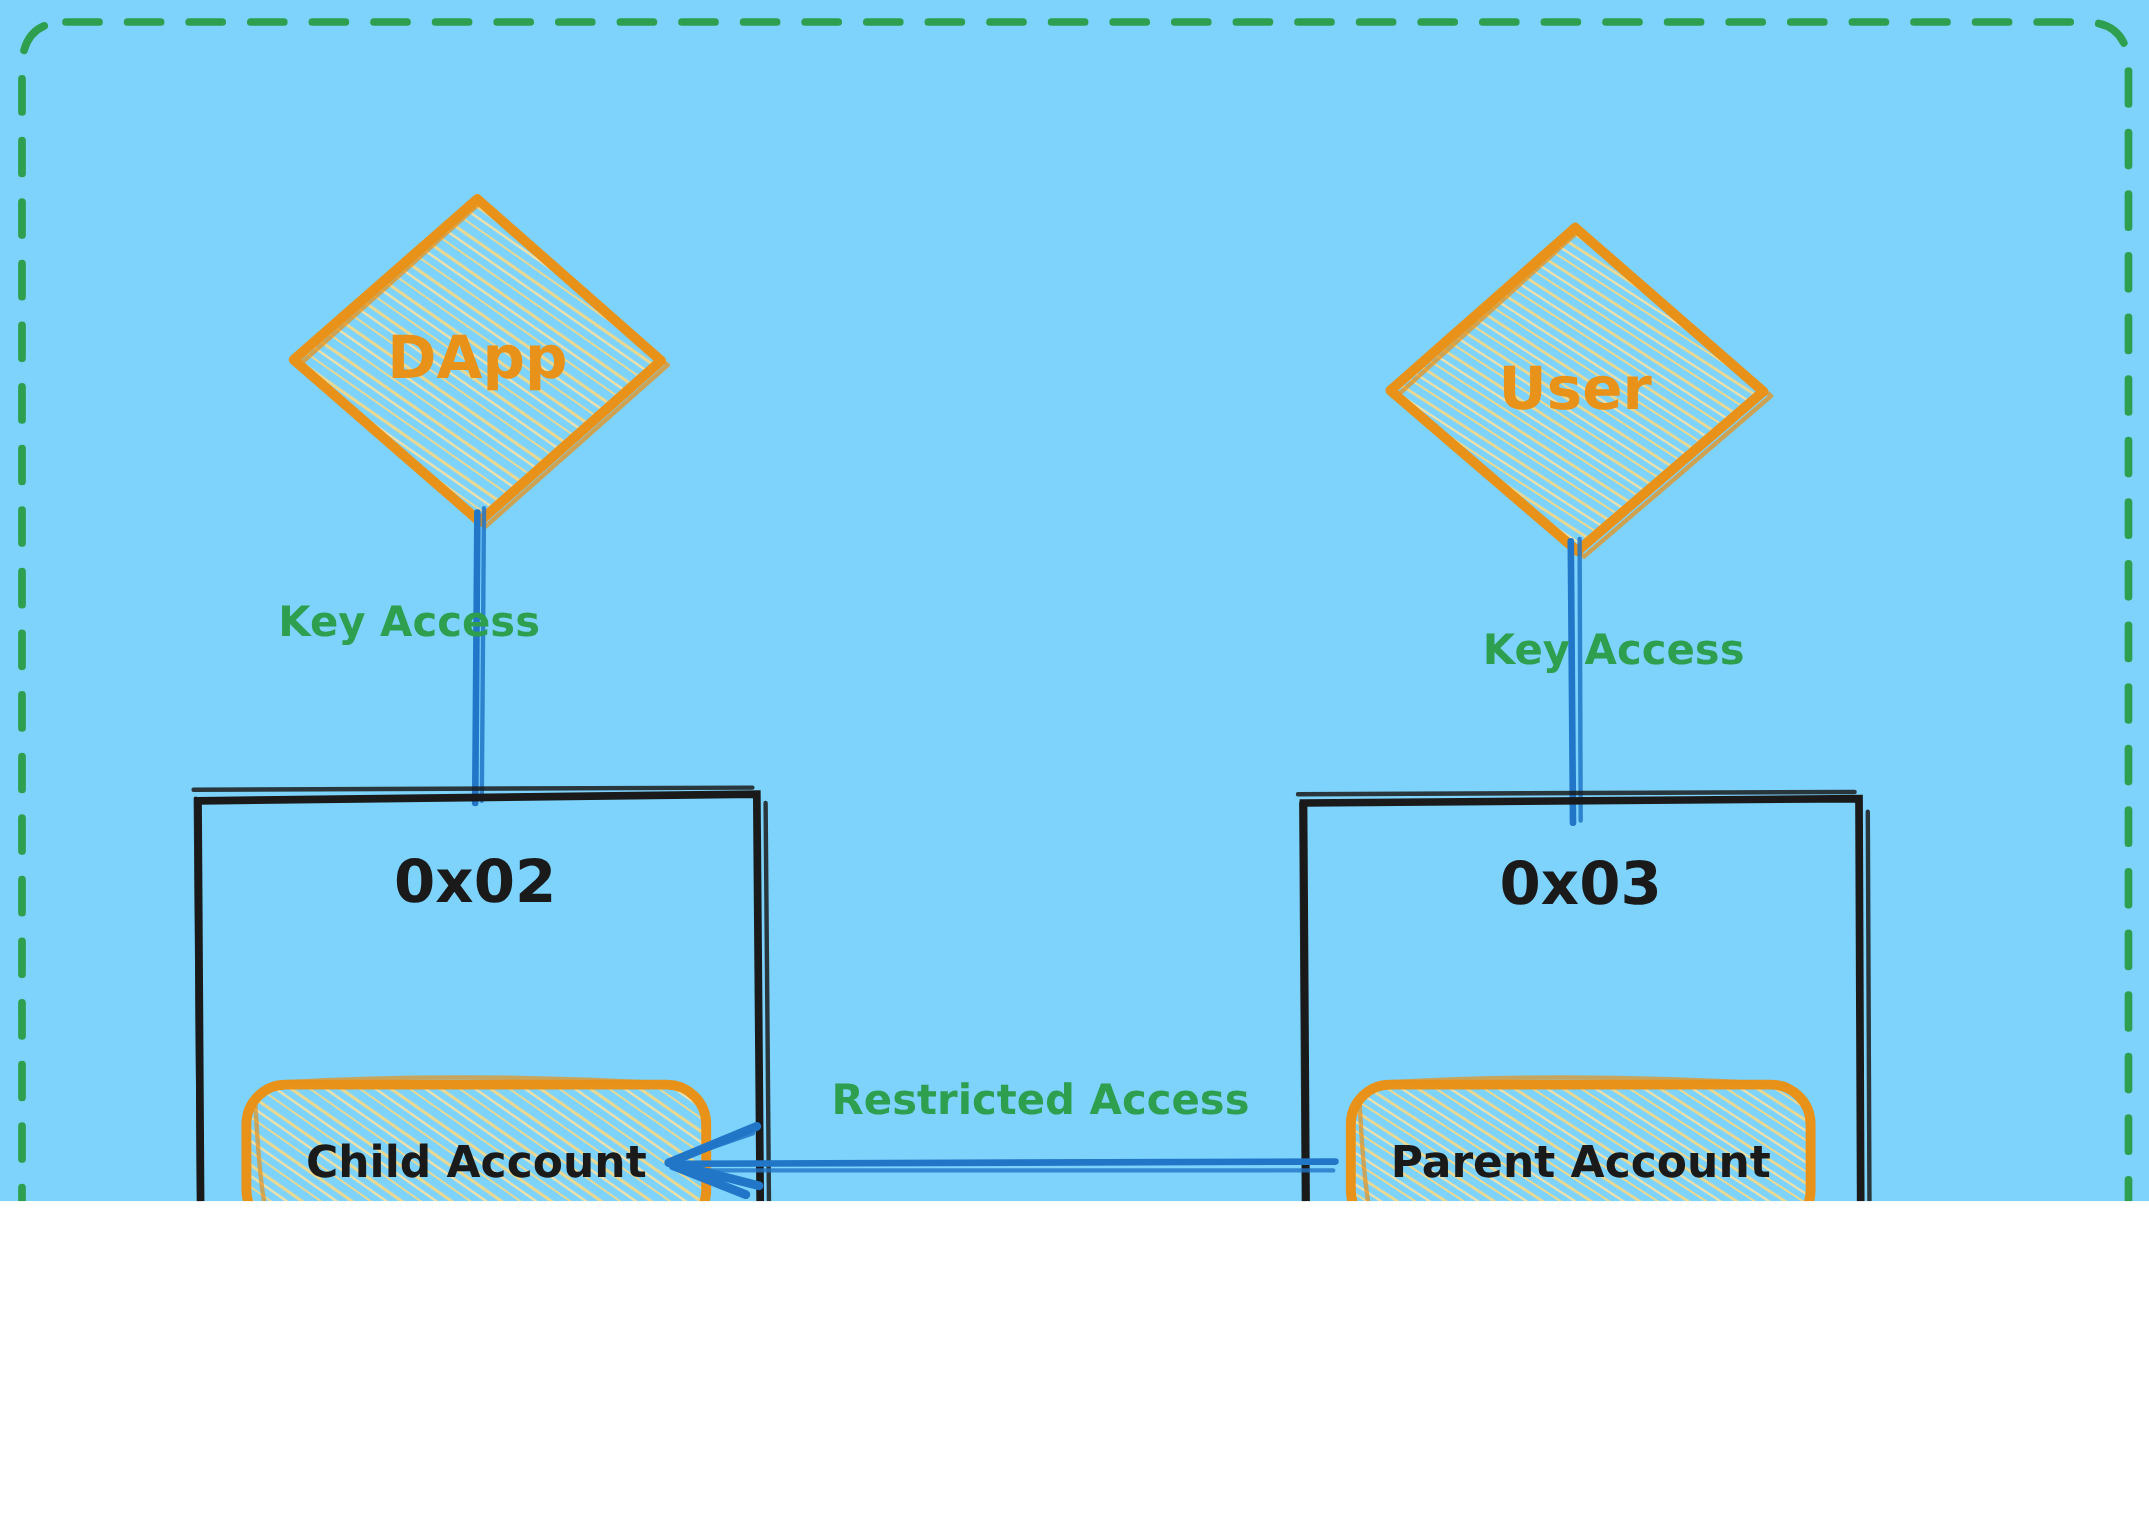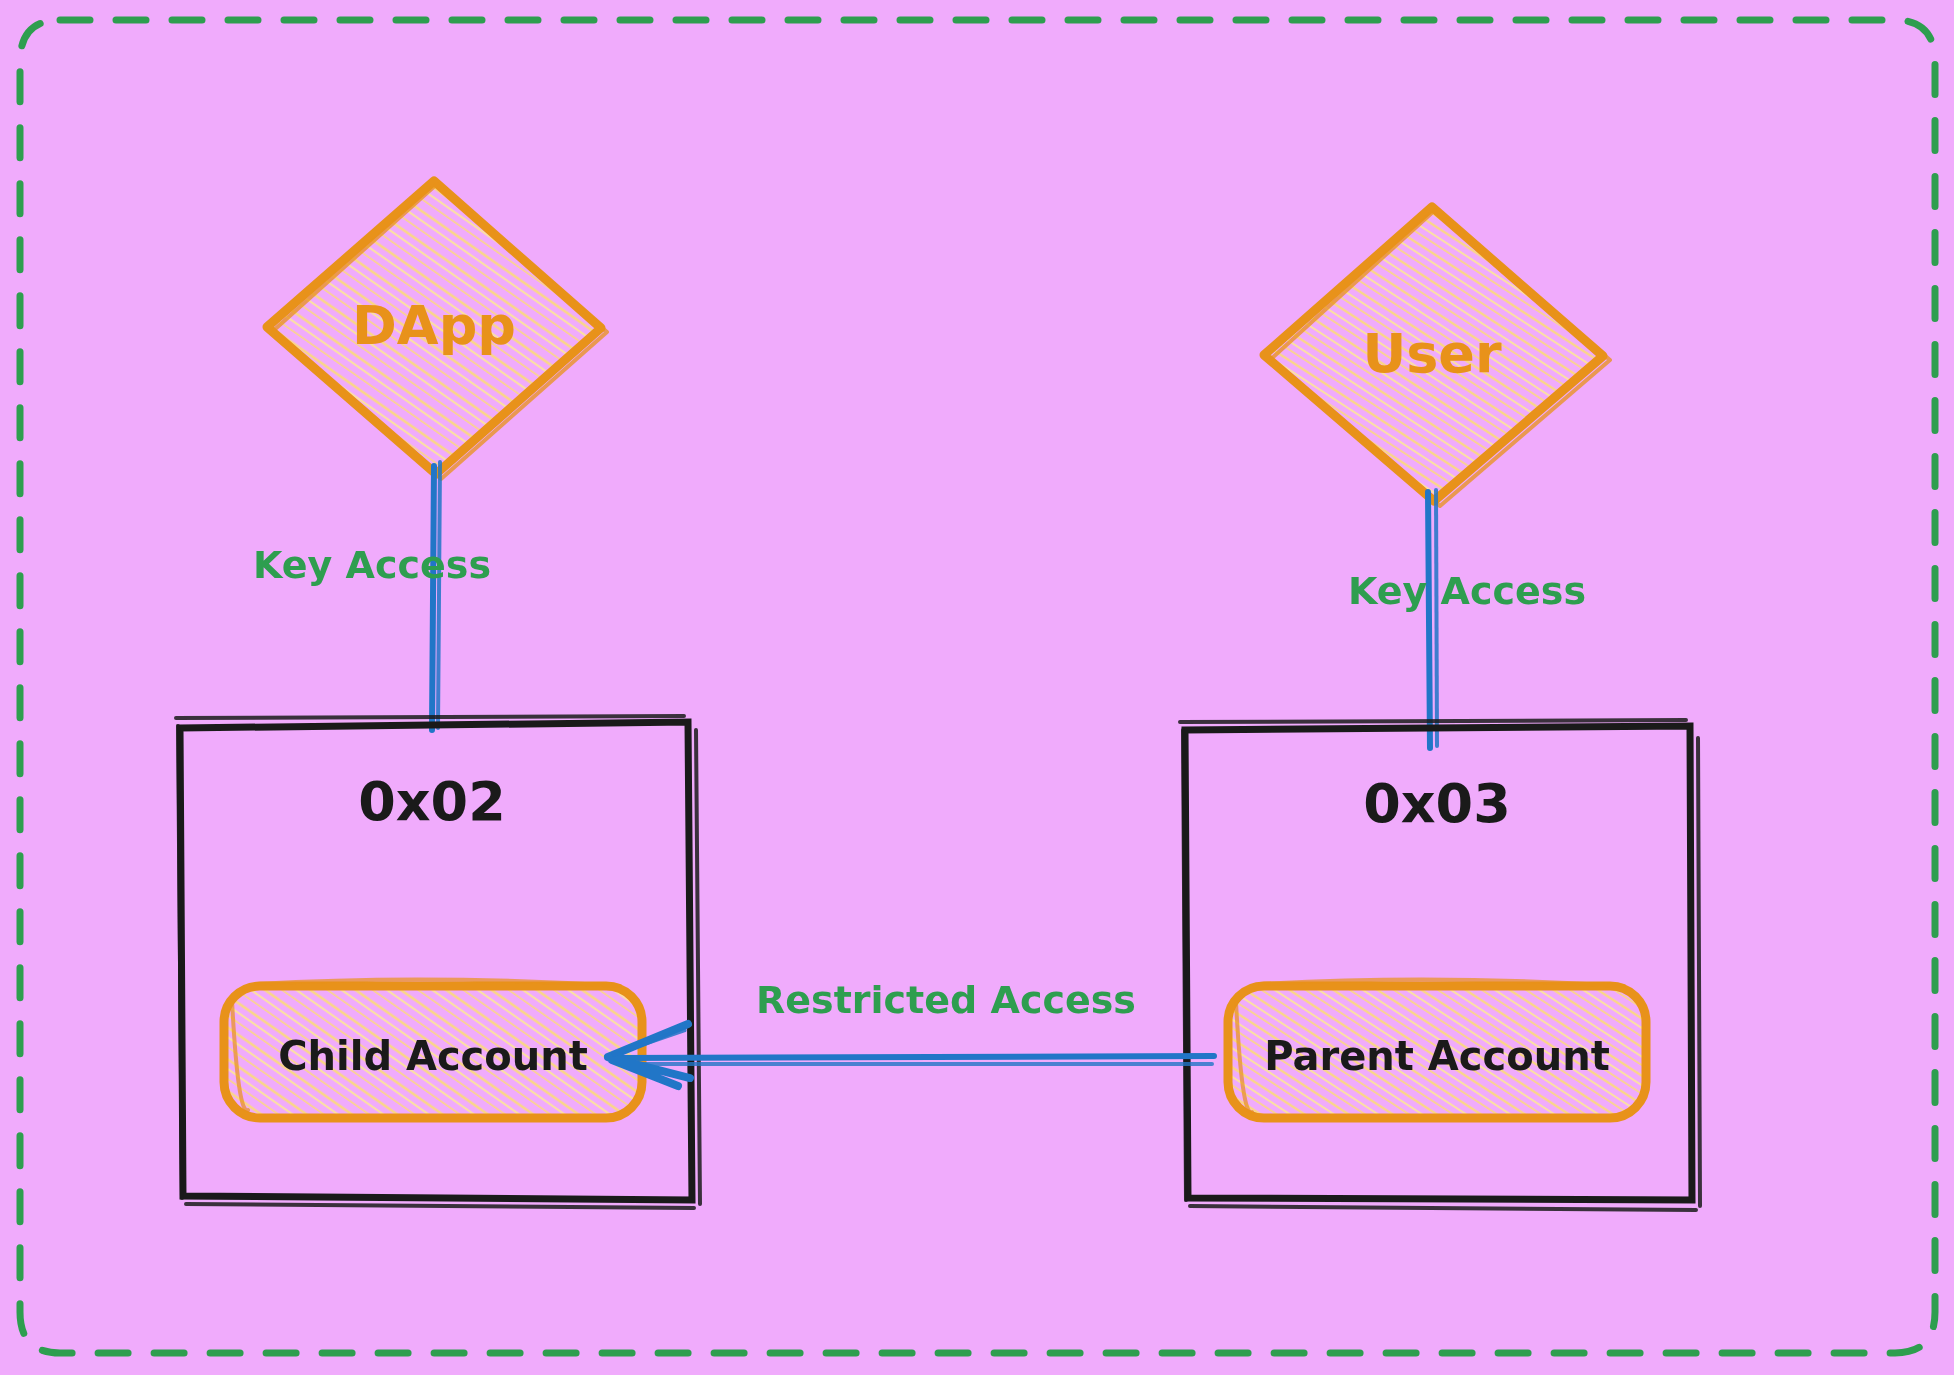--- a/index.html
+++ b/index.html
@@ -6,22 +6,22 @@
     margin: 0;
     padding: 0;
     background: #ffffff;
   }
   body {
     font-family: "DejaVu Sans", sans-serif;
   }
   #canvas-root {
     position: relative;
     width: 1954px;
-    height: 1375px;
-    background: #f0abfc;
+    height: 1092px;
+    background: #7dd3fc;
     overflow: hidden;
   }
   #diagram-svg {
     position: absolute;
     top: 0;
     left: 0;
     width: 1954px;
     height: 1375px;
   }
   .hand-text {

